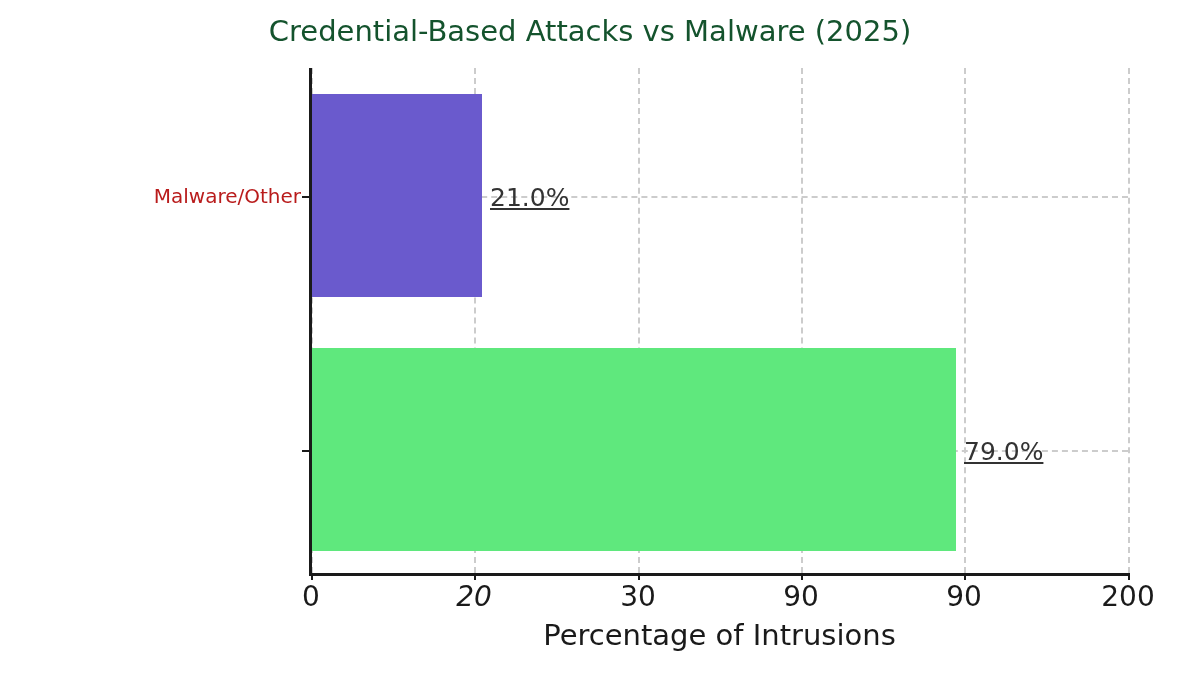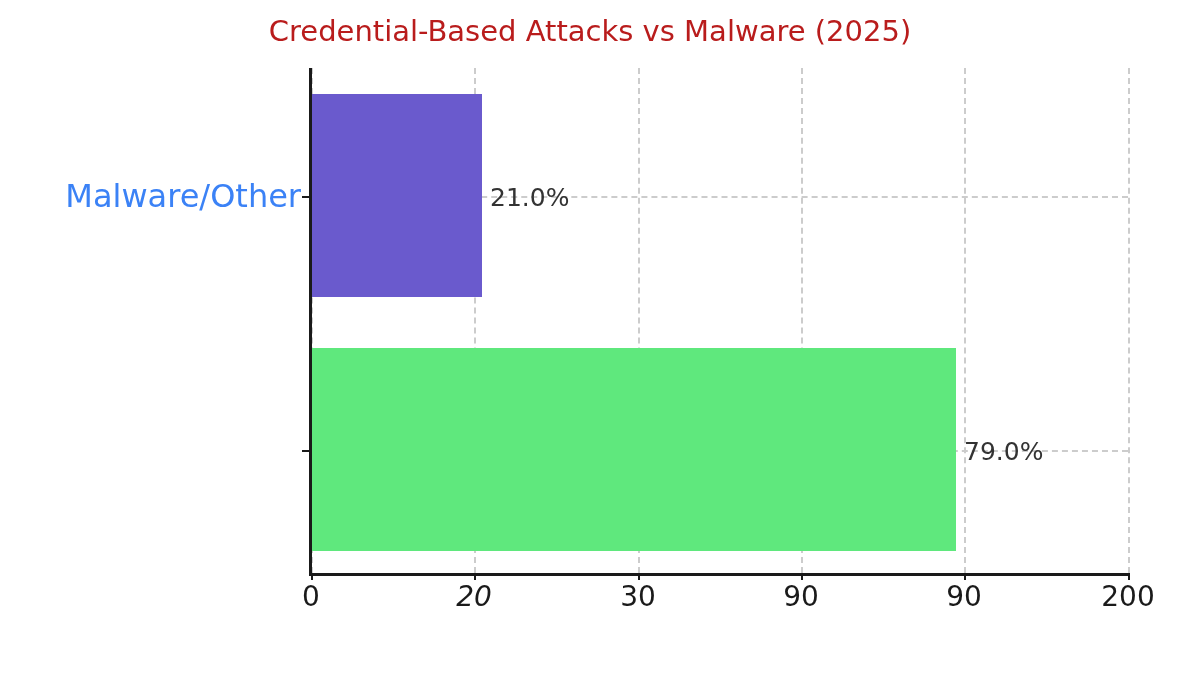--- a/index.html
+++ b/index.html
@@ -22,21 +22,21 @@
   }
 
   
   #chart-title {
     position: absolute;
     left: 0;
     top: 14px;
     width: 1180px;
     text-align: center;
     font-size: 29px;
-    color: #b91c1c;
+    color: #14532d;
     letter-spacing: 0px;
     white-space: nowrap;
   }
 
   
   
   #plot-area {
     position: absolute;
     left: 311px;
     top: 68px;
@@ -99,36 +99,37 @@
     position: absolute;
     left: 0;
   }
 
   
   .bar-value {
     position: absolute;
     font-size: 25px;
     color: #333333;
     white-space: nowrap;
+    text-decoration: underline;
   }
 
   
   .xtick-label {
     position: absolute;
     top: 580px;
     font-size: 28px;
     color: #1a1a1a;
     transform: translateX(-50%);
     white-space: nowrap;
   }
   .ytick-label {
     position: absolute;
     right: 0;
-    font-size: 32px;
-    color: #3b82f6;
+    font-size: 20px;
+    color: #b91c1c;
     white-space: nowrap;
     transform: translateY(-50%);
     text-align: right;
   }
   #ytick-labels {
     position: absolute;
     left: 0;
     top: 0;
     width: 301px;
     height: 680px;
@@ -190,14 +191,15 @@
   <div class="xtick-label" style="left:474px;font-style:italic;">20</div>
   <div class="xtick-label" style="left:638px;">30</div>
   <div class="xtick-label" style="left:801px;">90</div>
   <div class="xtick-label" style="left:964px;">90</div>
   <div class="xtick-label" style="left:1128px;">200</div>
 
   <div id="ytick-labels">
     <div class="ytick-label" style="top:196px;">Malware/Other</div>
   </div>
 
+  <div id="xlabel">Percentage of Intrusions</div>
 
 </div>
 
 </body></html>

